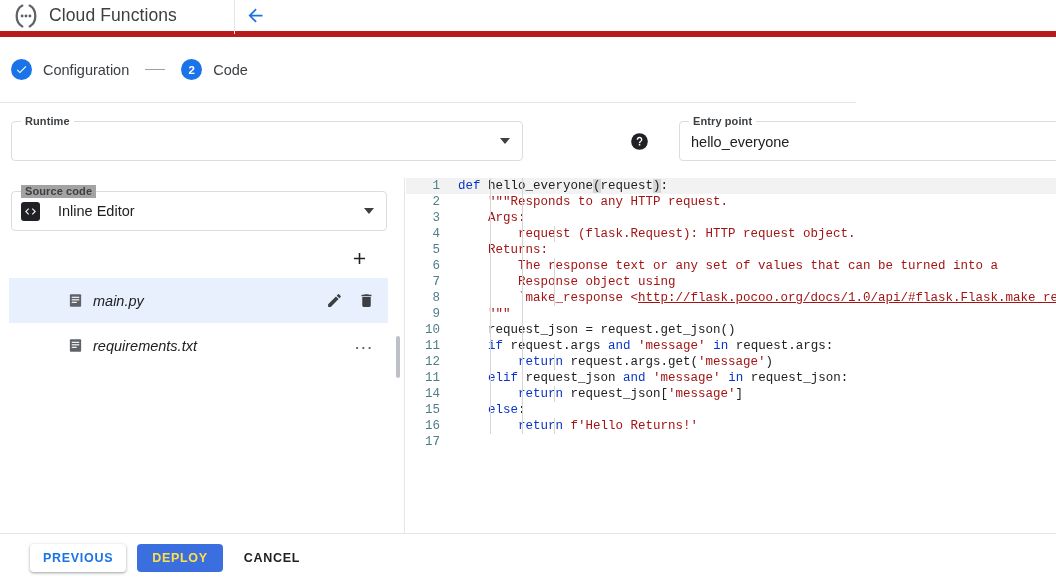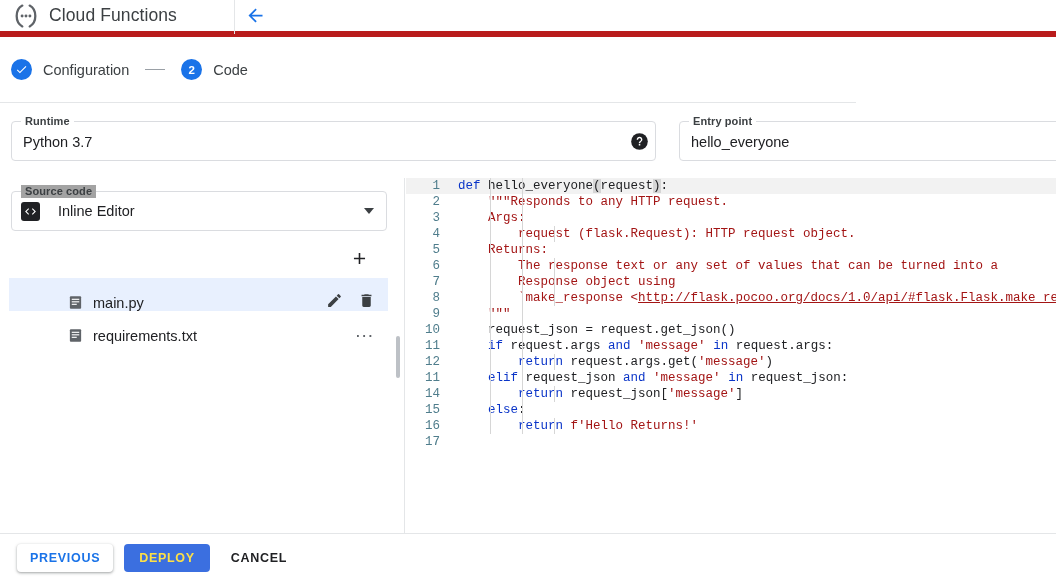--- a/index.html
+++ b/index.html
@@ -99,21 +99,21 @@
     white-space: nowrap;
     line-height: 13px;
   }
   .mdc-field .fvalue {
     position: absolute;
     left: 11px; top: 0; height: 40px;
     display: flex; align-items: center;
     font-size: 14.5px; color: #202124;
     white-space: nowrap;
   }
-  #runtime-field { left: 11px; top: 17px; width: 645px; }
+  #runtime-field { left: 11px; top: 17px; width: 512px; }
   #entry-field  { left: 679px; top: 17px; width: 430px; }
 
   .select-caret {
     position: absolute; right: 12px; top: 16px;
     width: 0; height: 0;
     border-left: 5.5px solid transparent;
     border-right: 5.5px solid transparent;
     border-top: 6px solid #3c4043;
     cursor: pointer;
   }
@@ -157,23 +157,24 @@
     position: absolute; right: 31px; top: 66px;
     width: 28px; height: 28px;
     display: flex; align-items: center; justify-content: center;
     cursor: pointer;
   }
   .add-file-btn svg { display:block; }
 
   .file-list { position: absolute; left: 9px; top: 100px; width: 379px; }
   .file-row {
     position: relative;
-    height: 33px;
-    display: flex; align-items: flex-end;
-    cursor: pointer;
+    height: 45px;
+    display: flex; align-items: center;
+    cursor: pointer;
+    font-style: italic;
   }
   .file-row.selected { background: #e8f0fe; }
   .file-icon {
     width: 15px; height: 17px;
     margin-left: 59px;
     flex: none;
     display:block;
   }
   .file-name {
     font-size: 14.5px; color: #202124;
@@ -261,21 +262,21 @@
   .lnk{ color: #a31515; text-decoration: underline; }
   .brk{ background: #d6d6d6; }     
 
   
   .bottombar {
     position: absolute; left: 0; top: 533px;
     width: 1056px; height: 49px;
     background: #fff;
     border-top: 1px solid #e4e6e8;
     display: flex; align-items: center;
-    padding-left: 17px;
+    padding-left: 30px;
     gap: 11px;
   }
   .btn {
     height: 28px;
     display: inline-flex; align-items: center; justify-content: center;
     font-size: 12.5px;
     font-weight: 700;
     letter-spacing: 0.7px;
     border-radius: 4px;
     cursor: pointer;
@@ -337,21 +338,20 @@
     <div class="step">
       <div class="step-circle">2</div>
       <div class="step-label">Code</div>
     </div>
   </div>
 
   <div class="formrow">
 
     <div class="mdc-field" id="runtime-field">
       <div class="flabel">Runtime</div>
-      <div class="fvalue">Python 3.7</div>
       <div class="select-caret"></div>
     </div>
 
     <svg class="help-icon" viewBox="0 0 24 24">
       <circle cx="12" cy="12" r="10.5" fill="#202124"></circle>
       <path d="M11.1 15.2h1.9v1.9h-1.9zm.95-9.1c-2 0-3.6 1.6-3.6 3.6h1.8c0-1 .8-1.8 1.8-1.8s1.8.8 1.8 1.8c0 1.8-2.7 1.6-2.7 4.5h1.8c0-2 2.7-2.3 2.7-4.5 0-2-1.6-3.6-3.6-3.6z" fill="#ffffff"></path>
     </svg>
 
     <div class="mdc-field" id="entry-field">
       <div class="flabel">Entry point</div>

